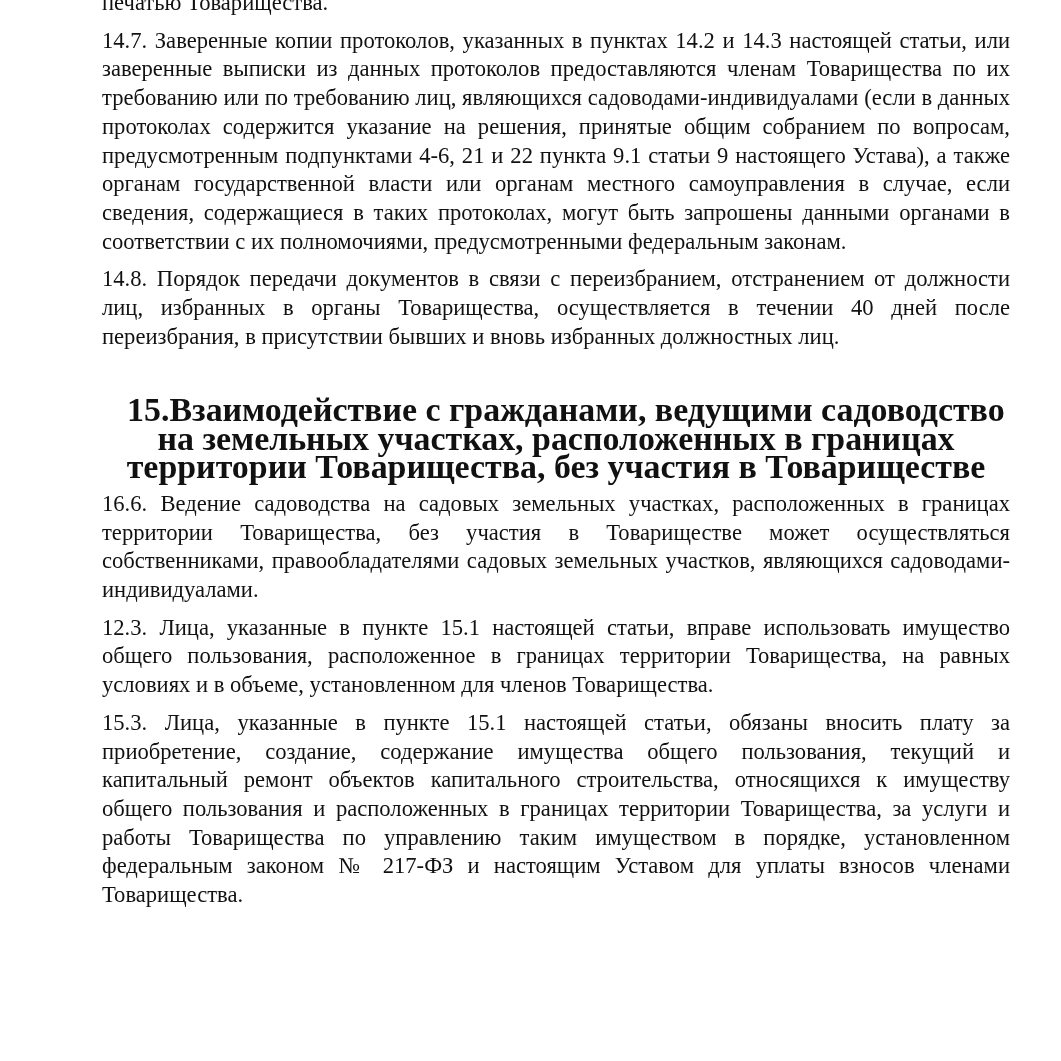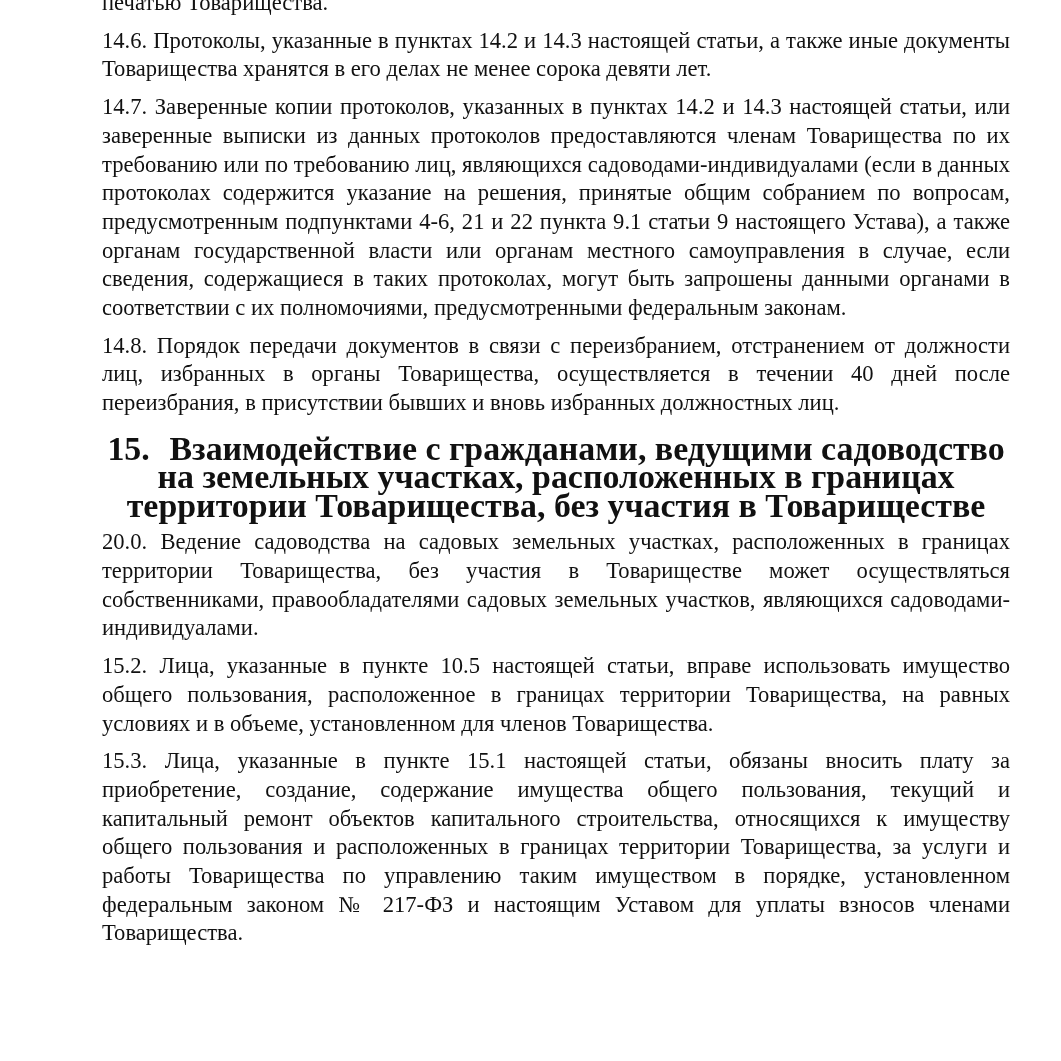--- a/index.html
+++ b/index.html
@@ -16,31 +16,30 @@
     margin: 0 0 9px 0;
     text-align: justify;
     text-align-last: left;
   }
   .heading {
     margin: 17px 0 8px 0;
     text-align: center;
     font-weight: bold;
     line-height: 28.5px;
   }
-  .heading .num { display: inline-block; width: 62px; text-align: left; }
+  .heading .num { display: inline-block; width: 62px; text-align: right; margin-top: 28px; }
 </style>
 </head>
 <body>
 
 <div class="page">
   <p class="para">печатью Товарищества.</p>
-  <p class="para">14.6. Протоколы, указанные в пунктах 14.2 и 14.3 настоящей статьи, а также иные документы Товарищества хранятся в его делах не менее сорока девяти лет.</p>
   <p class="para">14.7. Заверенные копии протоколов, указанных в пунктах 14.2 и 14.3 настоящей статьи, или заверенные выписки из данных протоколов предоставляются членам Товарищества по их требованию или по требованию лиц, являющихся садоводами-индивидуалами (если в данных протоколах содержится указание на решения, принятые общим собранием по вопросам, предусмотренным подпунктами 4-6, 21 и 22 пункта 9.1 статьи 9 настоящего Устава), а также органам государственной власти или органам местного самоуправления в случае, если сведения, содержащиеся в таких протоколах, могут быть запрошены данными органами в соответствии с их полномочиями, предусмотренными федеральным законам.</p>
   <p class="para">14.8. Порядок передачи документов в связи с переизбранием, отстранением от должности лиц, избранных в органы Товарищества, осуществляется в течении 40 дней после переизбрания, в присутствии бывших и вновь избранных должностных лиц.</p>
 
   <h2 class="heading">
     <span class="num">15.</span><span>Взаимодействие с гражданами, ведущими садоводство на земельных участках, расположенных в границах территории Товарищества, без участия в Товариществе</span>
   </h2>
 
-  <p class="para">20.0. Ведение садоводства на садовых земельных участках, расположенных в границах территории Товарищества, без участия в Товариществе может осуществляться собственниками, правообладателями садовых земельных участков, являющихся садоводами-индивидуалами.</p>
-  <p class="para">15.2. Лица, указанные в пункте 10.5 настоящей статьи, вправе использовать имущество общего пользования, расположенное в границах территории Товарищества, на равных условиях и в объеме, установленном для членов Товарищества.</p>
+  <p class="para">16.6. Ведение садоводства на садовых земельных участках, расположенных в границах территории Товарищества, без участия в Товариществе может осуществляться собственниками, правообладателями садовых земельных участков, являющихся садоводами-индивидуалами.</p>
+  <p class="para">12.3. Лица, указанные в пункте 15.1 настоящей статьи, вправе использовать имущество общего пользования, расположенное в границах территории Товарищества, на равных условиях и в объеме, установленном для членов Товарищества.</p>
   <p class="para">15.3. Лица, указанные в пункте 15.1 настоящей статьи, обязаны вносить плату за приобретение, создание, содержание имущества общего пользования, текущий и капитальный ремонт объектов капитального строительства, относящихся к имуществу общего пользования и расположенных в границах территории Товарищества, за услуги и работы Товарищества по управлению таким имуществом в порядке, установленном федеральным законом № 217-ФЗ и настоящим Уставом для уплаты взносов членами Товарищества.</p>
 </div>
 
 </body></html>

